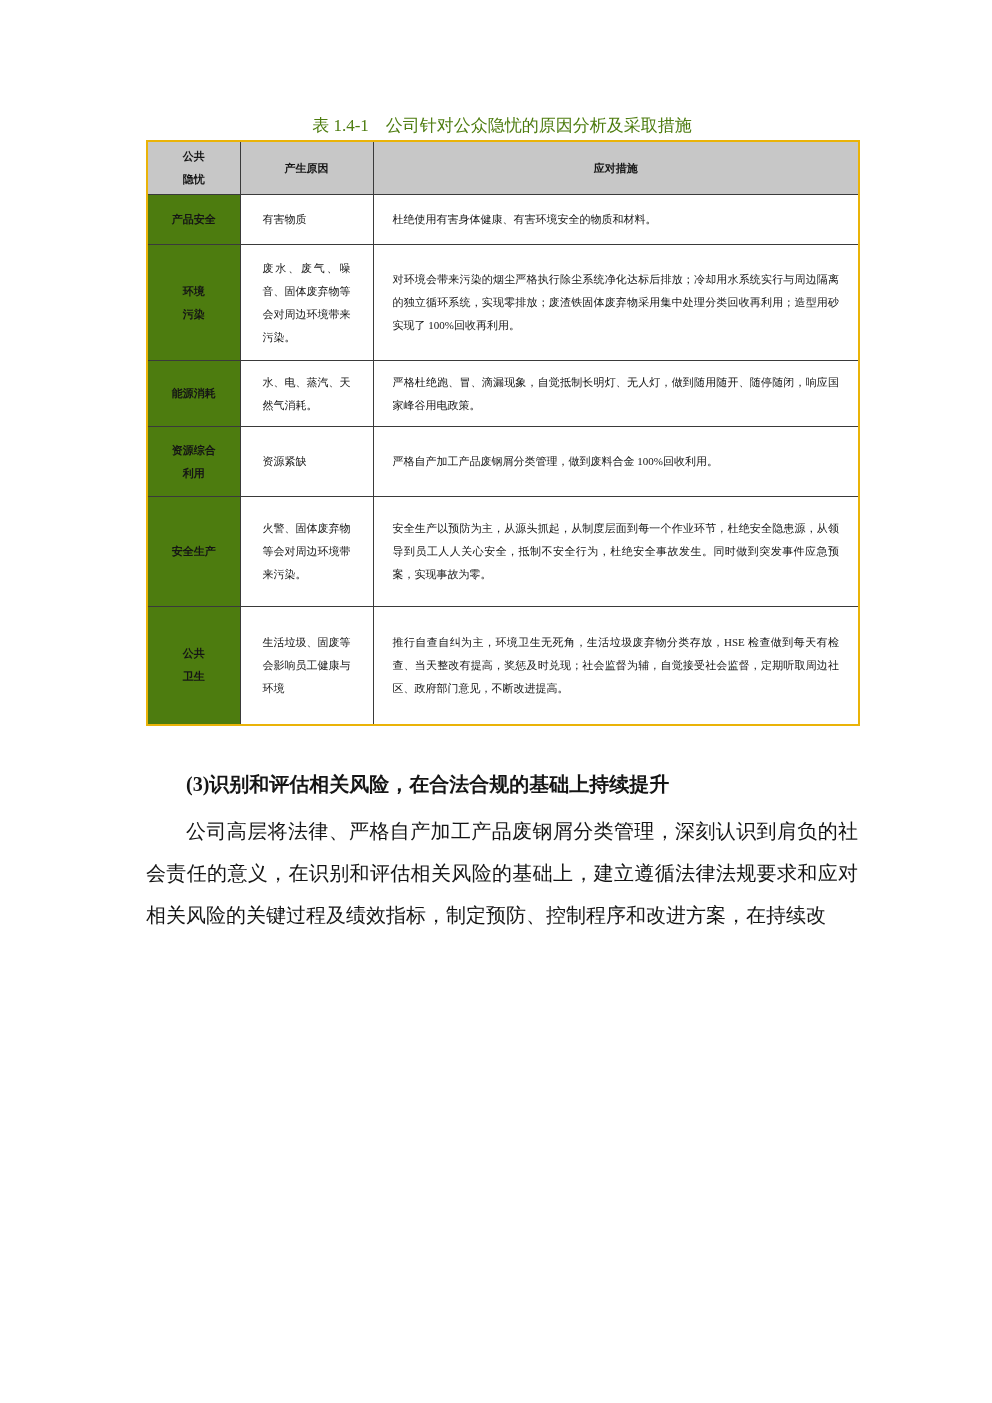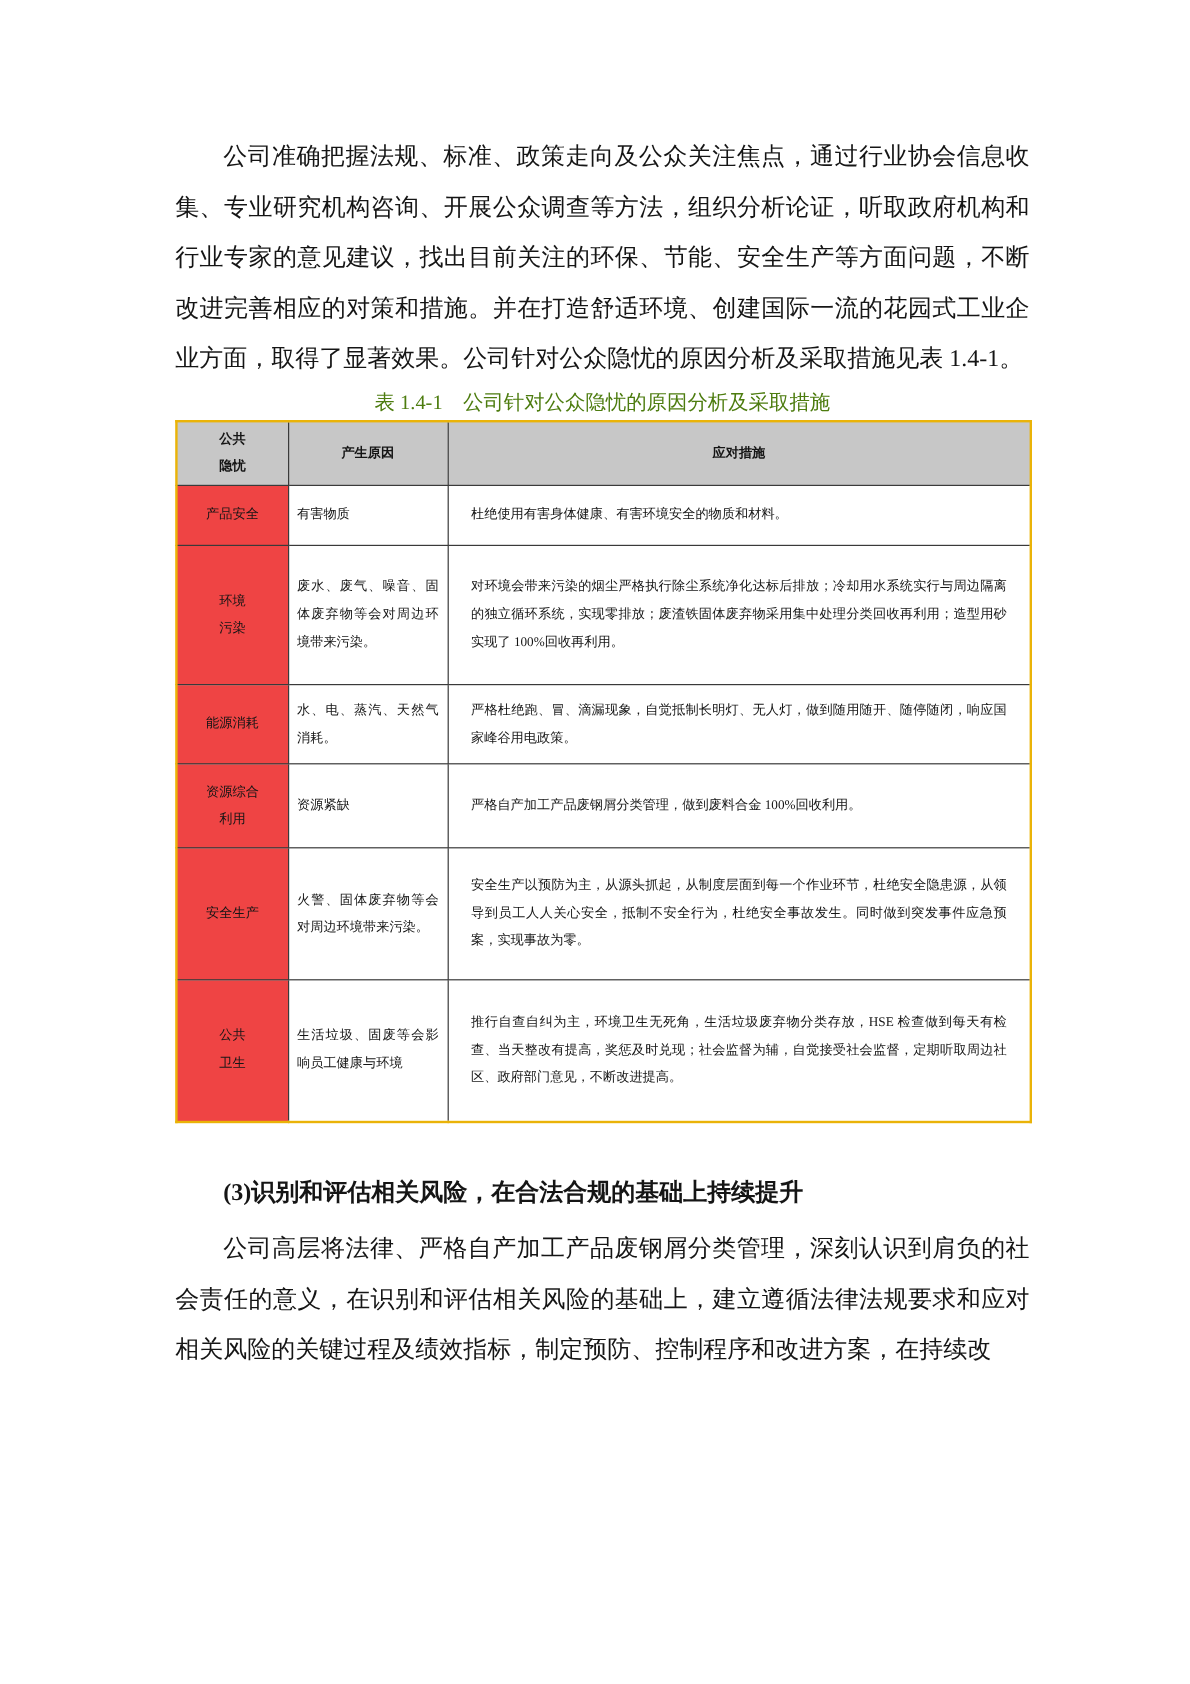--- a/index.html
+++ b/index.html
@@ -49,28 +49,28 @@
     vertical-align: middle;
   }
   table.concerns th {
     background: #c7c7c7;
     font-weight: bold;
     text-align: center;
     padding: 3px 4px;
     white-space: pre-line;
   }
   td.concern-cell {
-    background: #ef4444;
-    font-weight: normal;
+    background: #4d7c0f;
+    font-weight: bold;
     text-align: center;
     padding: 3px 4px;
     white-space: pre-line;
   }
   td.cause-cell {
-    padding: 4px 7px;
+    padding: 4px 22px;
     text-align: justify;
   }
   td.measure-cell {
     padding: 4px 19px;
     text-align: justify;
   }
   .section-heading {
     margin-top: 42px;
     margin-left: 2em;
     font-size: 20px;
@@ -82,21 +82,20 @@
     margin-top: 10px;
   }
 </style>
 </head>
 <body>
 
 <div class="page">
   <div class="content">
 
 
-    <p class="body-para indent">公司准确把握法规、标准、政策走向及公众关注焦点，通过行业协会信息收集、专业研究机构咨询、开展公众调查等方法，组织分析论证，听取政府机构和行业专家的意见建议，找出目前关注的环保、节能、安全生产等方面问题，不断改进完善相应的对策和措施。并在打造舒适环境、创建国际一流的花园式工业企业方面，取得了显著效果。公司针对公众隐忧的原因分析及采取措施见表 1.4-1。</p>
 
     <div class="table-caption">表 1.4-1　公司针对公众隐忧的原因分析及采取措施</div>
 
     <table class="concerns">
       <colgroup>
         <col style="width: 93px">
         <col style="width: 133px">
         <col style="width: 486px">
       </colgroup>
       <tbody>

